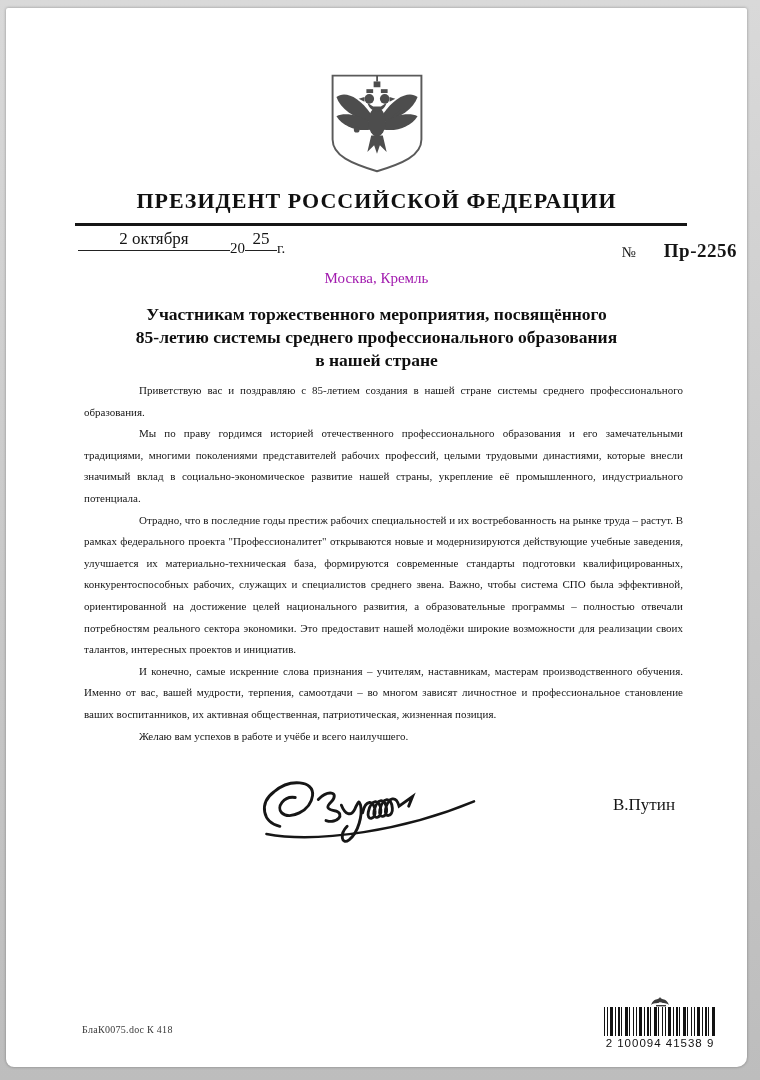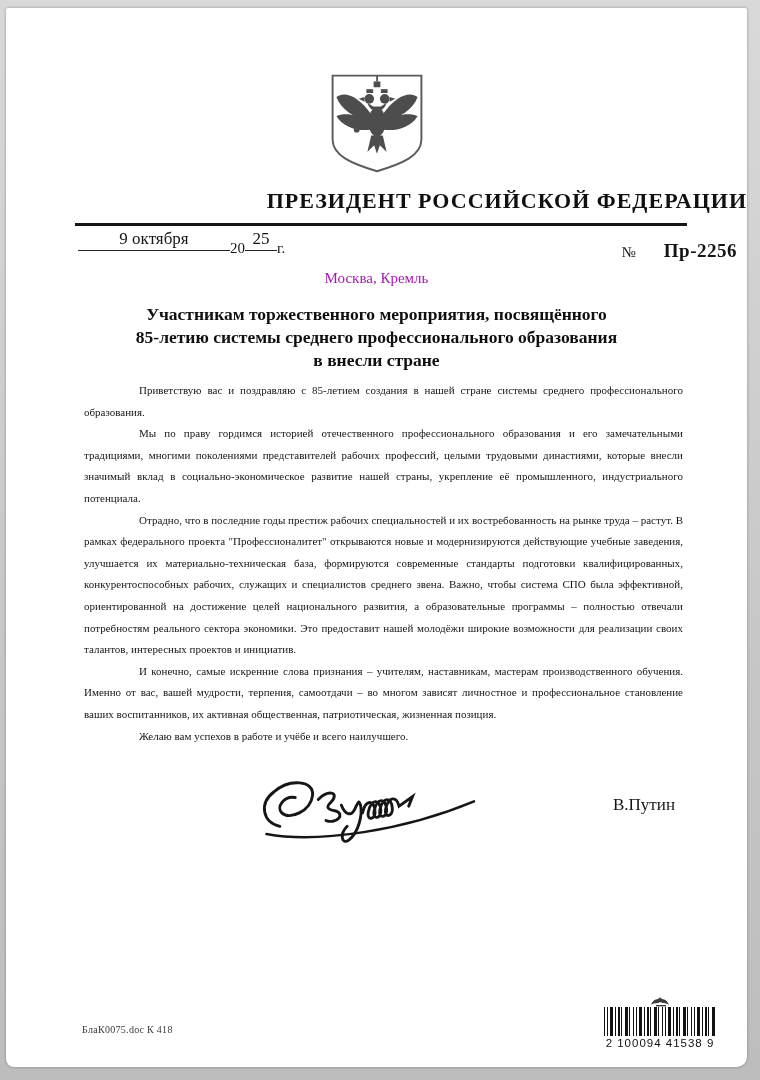--- a/index.html
+++ b/index.html
@@ -5,21 +5,21 @@
   * { box-sizing: border-box; }
   html,body { margin:0; padding:0; }
   body { width:760px; height:1080px; background:#bfbfbf; font-family:"Liberation Serif", serif; color:#151515; }
 
   .scan { position:relative; width:760px; height:1080px; background:linear-gradient(180deg,#d9d9d9 0%,#c7c7c7 60%,#bdbdbd 100%); overflow:hidden; }
   .page { position:absolute; left:6px; top:8px; right:13px; bottom:13px; background:#ffffff;
           border-radius:2px 2px 10px 8px; box-shadow:0 0 3px rgba(0,0,0,.35); }
 
   
   .coat-of-arms { width:116px; margin:58px auto 6px auto; text-align:center; }
-  .title { margin:4px 0 0 0; text-align:right; font-size:22px; font-weight:bold; letter-spacing:1px; color:#101010; }
+  .title { margin:4px 0 0 0; text-align:center; font-size:22px; font-weight:bold; letter-spacing:1px; color:#101010; }
   .rule { height:3px; background:#161616; margin:9px 0 0 69px; width:612px; }
 
   
   .dateline { display:flex; justify-content:space-between; align-items:flex-start; padding:4px 10px 0 72px; height:38px; }
   .dateline-left { font-size:17px; white-space:nowrap; }
   .field { display:inline-block; border-bottom:1.5px solid #222; text-align:center; }
   .date-field { width:152px; }
   .year-field { width:32px; }
   .field-text { position:relative; top:-1px; }
   .printed { position:relative; top:8px; font-size:15px; }
@@ -83,33 +83,33 @@
           <rect x="76" y="52" width="14" height="2.4" transform="rotate(-38 76 52)"></rect>
         </g>
       </svg>
     </div>
 
     <h1 class="title">ПРЕЗИДЕНТ РОССИЙСКОЙ ФЕДЕРАЦИИ</h1>
     <div class="rule"></div>
 
     <div class="dateline">
       <div class="dateline-left">
-        <span class="field date-field"><span class="field-text">9 октября</span></span><span class="printed">20</span><span class="field year-field"><span class="field-text">25</span></span><span class="printed">г.</span>
+        <span class="field date-field"><span class="field-text">2 октября</span></span><span class="printed">20</span><span class="field year-field"><span class="field-text">25</span></span><span class="printed">г.</span>
       </div>
       <div class="number-right">
         <span class="number-sign">№</span><span class="doc-number">Пр-2256</span>
       </div>
     </div>
 
     <div class="place">Москва, Кремль</div>
 
     <div class="addressee">
       <div>Участникам торжественного мероприятия, посвящённого</div>
       <div>85-летию системы среднего профессионального образования</div>
-      <div>в внесли стране</div>
+      <div>в нашей стране</div>
     </div>
 
 
     <div class="body-text">
       <p>Приветствую вас и поздравляю с 85-летием создания в нашей стране системы среднего профессионального образования.</p>
       <p>Мы по праву гордимся историей отечественного профессионального образования и его замечательными традициями, многими поколениями представителей рабочих профессий, целыми трудовыми династиями, которые внесли значимый вклад в социально-экономическое развитие нашей страны, укрепление её промышленного, индустриального потенциала.</p>
       <p>Отрадно, что в последние годы престиж рабочих специальностей и их востребованность на рынке труда – растут. В рамках федерального проекта "Профессионалитет" открываются новые и модернизируются действующие учебные заведения, улучшается их материально-техническая база, формируются современные стандарты подготовки квалифицированных, конкурентоспособных рабочих, служащих и специалистов среднего звена. Важно, чтобы система СПО была эффективной, ориентированной на достижение целей национального развития, а образовательные программы – полностью отвечали потребностям реального сектора экономики. Это предоставит нашей молодёжи широкие возможности для реализации своих талантов, интересных проектов и инициатив.</p>
       <p>И конечно, самые искренние слова признания – учителям, наставникам, мастерам производственного обучения. Именно от вас, вашей мудрости, терпения, самоотдачи – во многом зависят личностное и профессиональное становление ваших воспитанников, их активная общественная, патриотическая, жизненная позиция.</p>
       <p>Желаю вам успехов в работе и учёбе и всего наилучшего.</p>
     </div>

